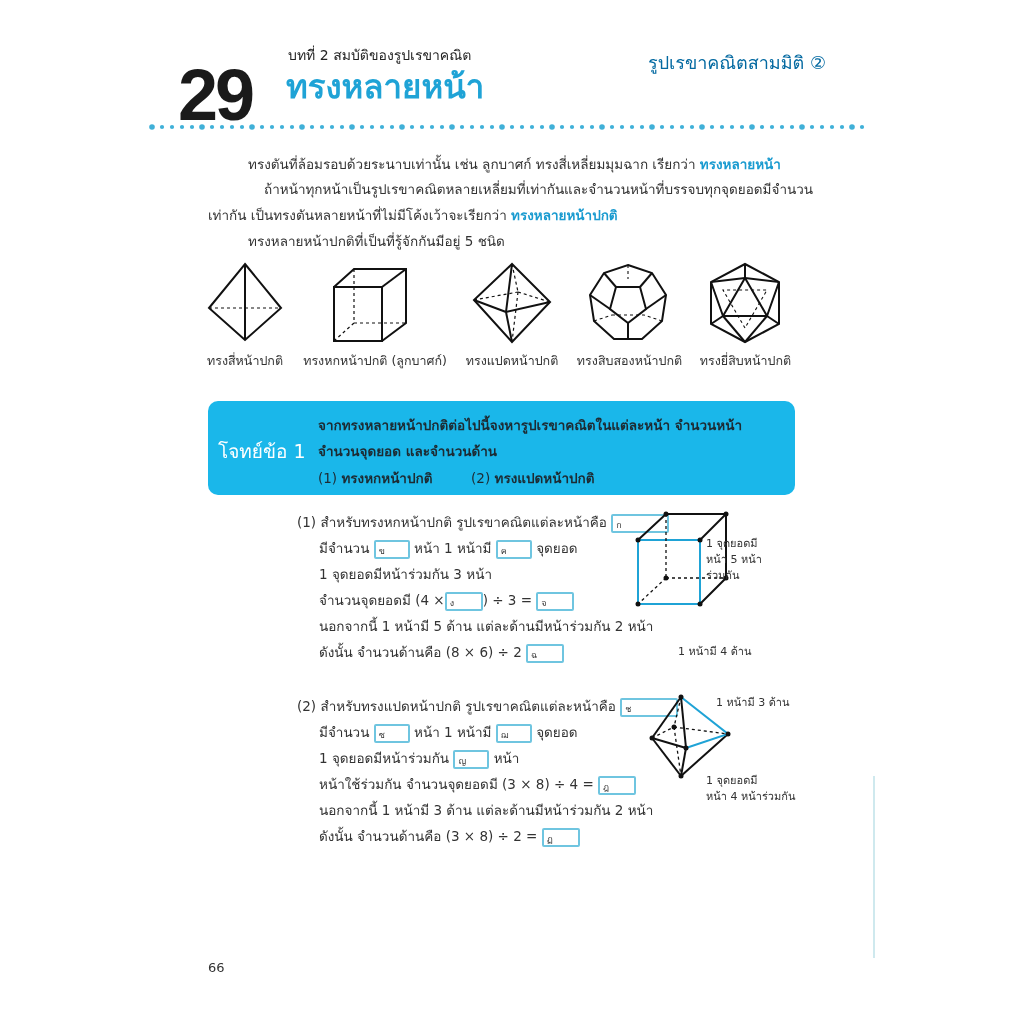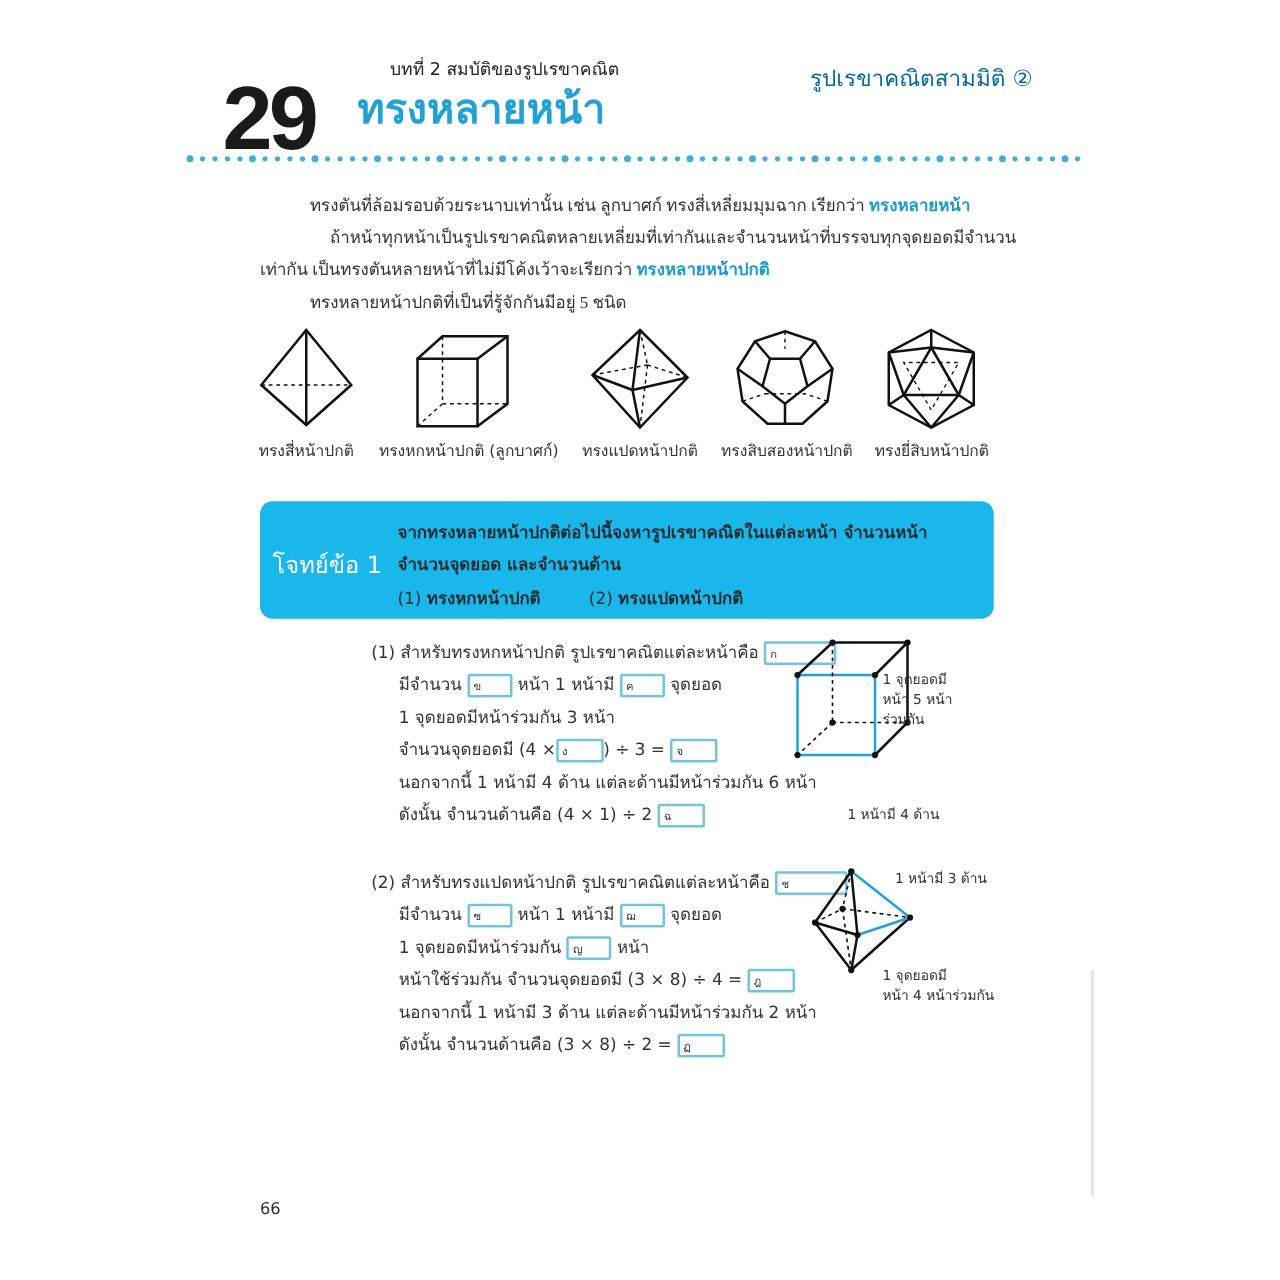--- a/index.html
+++ b/index.html
@@ -5,25 +5,25 @@
   html, body { margin: 0; padding: 0; background: #ffffff; }
   body {
     width: 1024px; height: 1024px; position: relative; overflow: hidden;
     font-family: "DejaVu Sans", "Liberation Sans", sans-serif; color: #222;
   }
   .abs { position: absolute; }
   .lesson-num {
     left: 178px; top: 30px; font-family: "Liberation Sans", sans-serif;
     font-weight: bold; font-size: 72px; line-height: 80px; color: #1a1a1a; letter-spacing: -3px; margin-top: 25px;
   }
-  .chapter { left: 288px; top: 44px; font-size: 14px; color: #222; margin-left: 24px; }
+  .chapter { left: 288px; top: 44px; font-size: 14px; color: #222; }
   .title { left: 286px; top: 66px; font-size: 33px; font-weight: bold; color: #1fa3d6; line-height: 42px; }
   .section { left: 648px; top: 48px; font-size: 18px; color: #0369a1; }
   .dots { left: 148px; top: 122px; width: 720px; height: 10px; }
-  .para { font-size: 13.5px; line-height: 25px; color: #333; font-family: Liberation Serif, serif; }
+  .para { font-size: 13.5px; line-height: 25px; color: #333; }
   .hl { color: #1a9bd0; font-weight: bold; }
   .shape-label { font-size: 12.5px; color: #333; text-align: center; white-space: nowrap; }
   .q-box {
     left: 208px; top: 401px; width: 587px; height: 94px; background: #1ab7ea; border-radius: 10px;
   }
   .q-tag { left: 218px; top: 436px; color: #fff; font-size: 19px; }
   .q-text { left: 318px; color: #1d2b33; font-size: 13.5px; }
   .q-text b { font-weight: bold; }
   .line { font-size: 13.5px; color: #333; white-space: nowrap; line-height: 22px; margin-left: 48px; }
   .ans {
@@ -224,23 +224,23 @@
   <span class="ans" style="width:36px;"><span class="lbl">ข</span></span>
   <span>หน้า  1 หน้ามี</span>
   <span class="ans" style="width:36px;"><span class="lbl">ค</span></span>
   <span>จุดยอด</span>
 </div>
 <div class="abs line" style="left:271px; top:563px;">1 จุดยอดมีหน้าร่วมกัน 3 หน้า</div>
 <div class="abs line" style="left:271px; top:589px;">
   <span>จำนวนจุดยอดมี (4 ×</span><span class="ans" style="width:38px;"><span class="lbl">ง</span></span><span>) ÷ 3 =</span>
   <span class="ans" style="width:38px;"><span class="lbl">จ</span></span>
 </div>
-<div class="abs line" style="left:271px; top:615px;">นอกจากนี้ 1 หน้ามี 4 ด้าน แต่ละด้านมีหน้าร่วมกัน 6 หน้า</div>
+<div class="abs line" style="left:271px; top:615px;">นอกจากนี้ 1 หน้ามี 5 ด้าน แต่ละด้านมีหน้าร่วมกัน 2 หน้า</div>
 <div class="abs line" style="left:271px; top:641px;">
-  <span>ดังนั้น จำนวนด้านคือ (4 × 1) ÷ 2</span>
+  <span>ดังนั้น จำนวนด้านคือ (8 × 6) ÷ 2</span>
   <span class="ans" style="width:38px;"><span class="lbl">ฉ</span></span>
 </div>
 
 <svg class="abs" style="left:630px; top:508px;" width="100" height="100" viewBox="0 0 100 100">
   <g stroke-width="2" fill="none">
     <polyline points="8,32 36,6 96,6 96,70 70,96" stroke="#111"></polyline>
     <line x1="70" y1="32" x2="96" y2="6" stroke="#111"></line>
     <rect x="8" y="32" width="62" height="64" stroke="#1fa3d6"></rect>
     <g stroke="#111" stroke-dasharray="3,3" stroke-width="1.3">
       <line x1="36" y1="6" x2="36" y2="70"></line>

